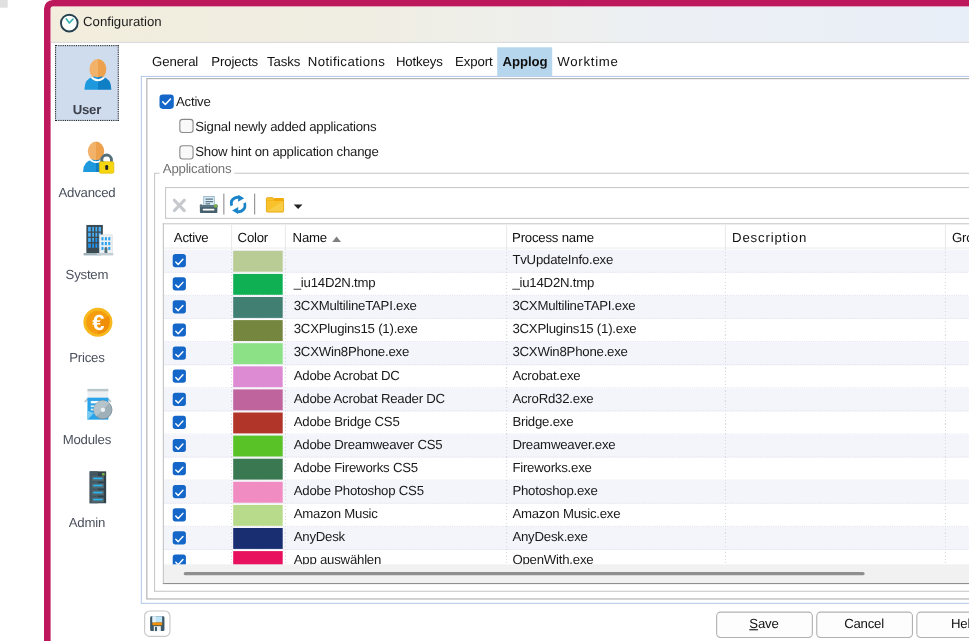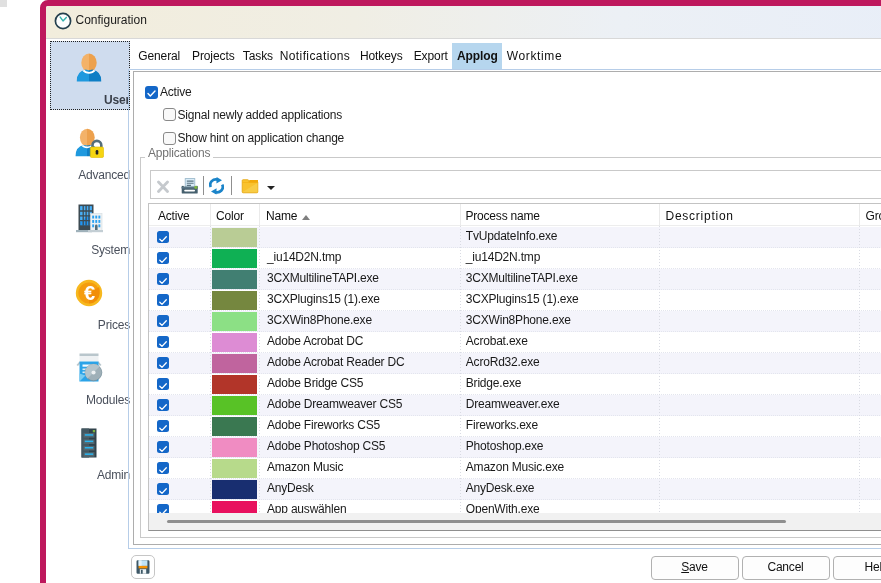--- a/index.html
+++ b/index.html
@@ -3,21 +3,21 @@
 <style>
   html,body{margin:0;padding:0;width:881px;height:583px;background:#fff;
     font-family:"Liberation Sans",sans-serif;-webkit-font-smoothing:antialiased;}
   .abs{position:absolute;}
   #dlg{position:absolute;left:0;top:0;width:879px;height:581px;border:6px solid #be185d;
     border-radius:8px 8px 7px 7px;background:#fff;overflow:hidden;margin-left:40px;}
   #titlebar{position:absolute;left:0;top:0;width:881px;height:32px;
     background:linear-gradient(90deg,#f2eddc 0%,#f0eee4 35%,#ecf0f5 65%,#e8eef8 100%);
     border-bottom:1px solid #d8d8d8;}
   #title{position:absolute;left:29.5px;top:7px;font-size:12px;color:#1b1b1b;}
-  .sideitem{position:absolute;left:4px;width:80px;height:69px;text-align:right;}
+  .sideitem{position:absolute;left:4px;width:58px;height:69px;text-align:center;}
   .sideitem .lbl{position:absolute;left:0;width:100%;top:52px;font-size:12px;
      letter-spacing:-0.2px;color:#4a505c;}
   .sideitem svg{position:absolute;left:23px;top:11px;}
   #item-user{background:#cfdcee;outline:1px dotted #222;outline-offset:-1px;}
   #item-user .lbl{font-weight:bold;color:#3a3f49;}
   .tablbl{position:absolute;top:43.3px;font-size:12px;letter-spacing:-0.1px;color:#111;}
   #applogbg{position:absolute;left:406px;top:37px;width:50px;height:26px;background:#b6d6ee;}
   #bluepanel{position:absolute;left:82px;top:63px;width:794px;height:478px;
     border:1px solid #b6cde8;}
   #graypanel{position:absolute;left:87px;top:65px;width:784px;height:471.5px;

